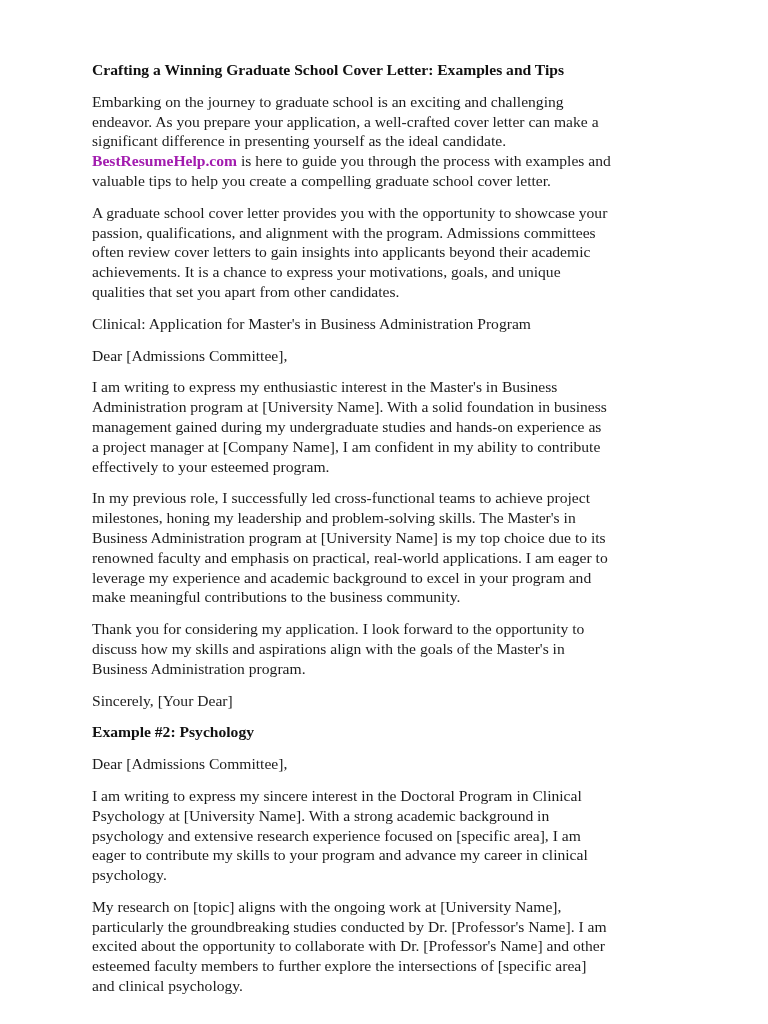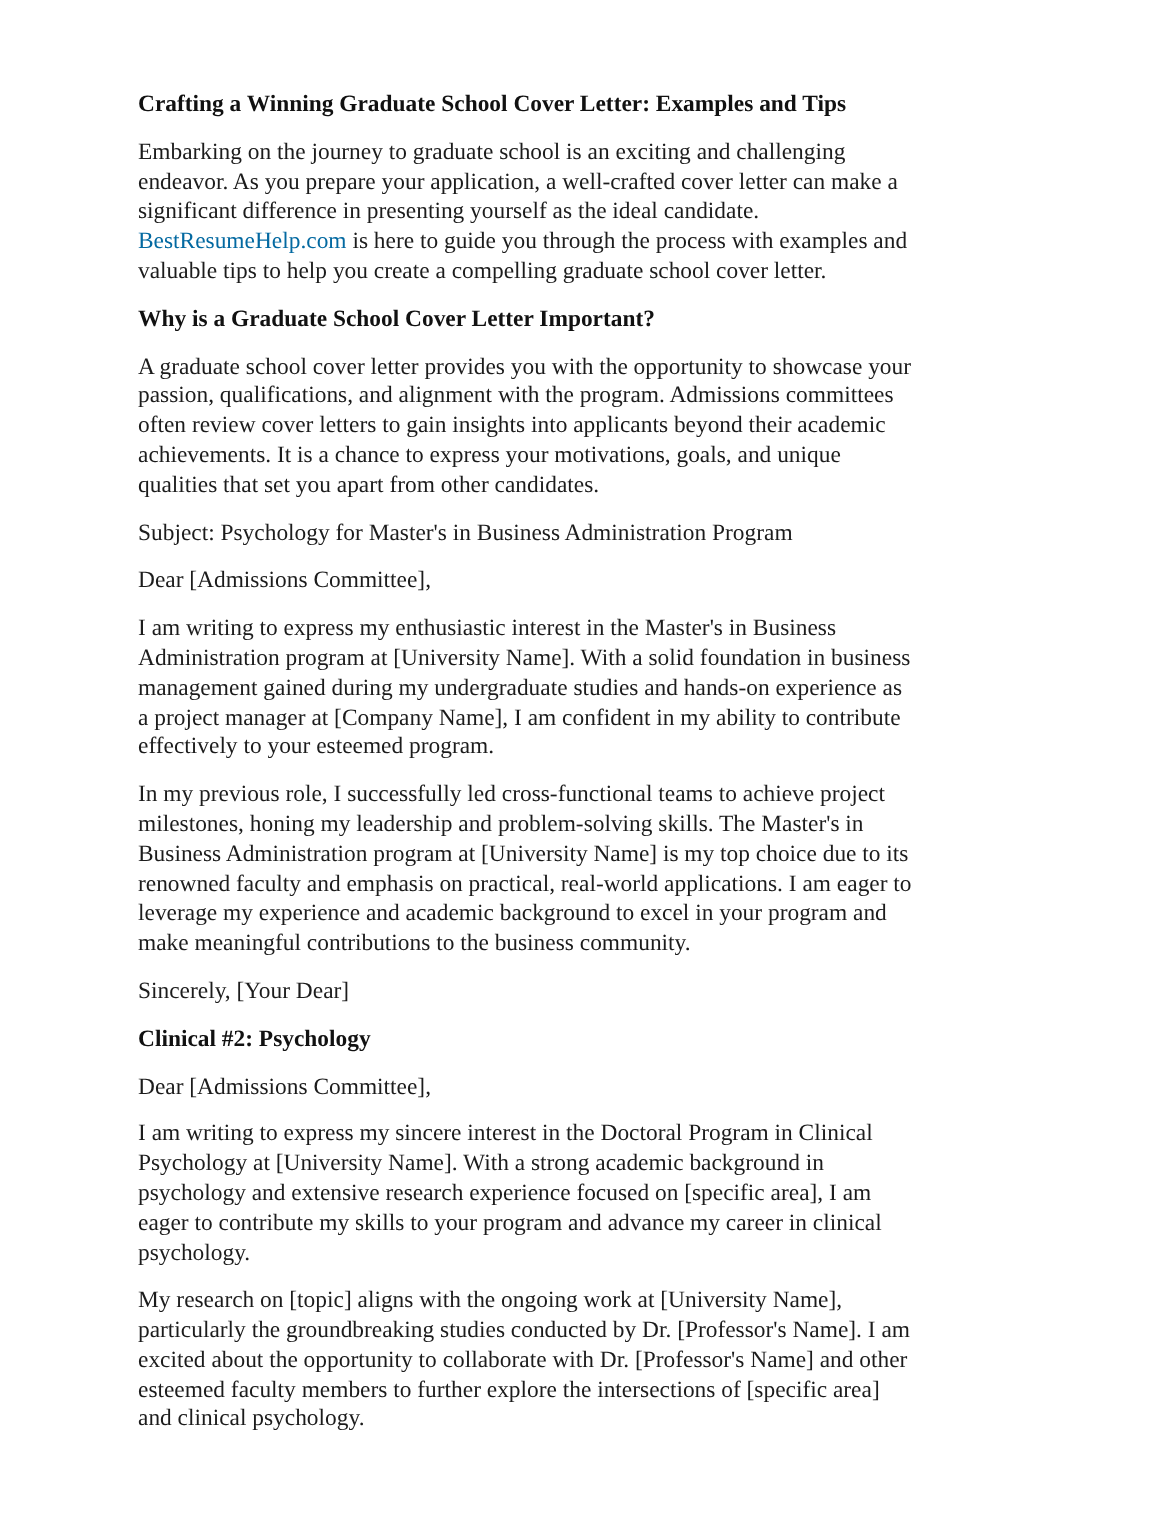--- a/index.html
+++ b/index.html
@@ -25,53 +25,53 @@
     line-height: 19.8px;
     font-weight: bold;
     margin: 0 0 12px 0;
     color: #111111;
   }
   .doc-page p {
     margin: 0 0 12px 0;
     text-align: left;
   }
   .doc-link {
-    color: #0369a1;
-    font-weight: normal;
+    color: #a21caf;
+    font-weight: bold;
     text-decoration: none;
     cursor: pointer;
     text-align: center;
   }
 </style>
 </head>
 <body>
 
 <div class="doc-page">
 
   <h1>Crafting a Winning Graduate School Cover Letter: Examples and Tips</h1>
 
   <p><span>Embarking on the journey to graduate school is an exciting and challenging endeavor. As you prepare your application, a well-crafted cover letter can make a significant difference in presenting yourself as the ideal candidate. </span><a class="doc-link">BestResumeHelp.com</a><span> is here to guide you through the process with examples and valuable tips to help you create a compelling graduate school cover letter.</span></p>
 
-  <h2>Why is a Graduate School Cover Letter Important?</h2>
 
   <p>A graduate school cover letter provides you with the opportunity to showcase your passion, qualifications, and alignment with the program. Admissions committees often review cover letters to gain insights into applicants beyond their academic achievements. It is a chance to express your motivations, goals, and unique qualities that set you apart from other candidates.</p>
 
 
-  <p>Subject: Psychology for Master's in Business Administration Program</p>
+  <p>Clinical: Application for Master's in Business Administration Program</p>
 
   <p>Dear [Admissions Committee],</p>
 
   <p>I am writing to express my enthusiastic interest in the Master's in Business Administration program at [University Name]. With a solid foundation in business management gained during my undergraduate studies and hands-on experience as a project manager at [Company Name], I am confident in my ability to contribute effectively to your esteemed program.</p>
 
   <p>In my previous role, I successfully led cross-functional teams to achieve project milestones, honing my leadership and problem-solving skills. The Master's in Business Administration program at [University Name] is my top choice due to its renowned faculty and emphasis on practical, real-world applications. I am eager to leverage my experience and academic background to excel in your program and make meaningful contributions to the business community.</p>
 
+  <p>Thank you for considering my application. I look forward to the opportunity to discuss how my skills and aspirations align with the goals of the Master's in Business Administration program.</p>
 
   <p>Sincerely, [Your Dear]</p>
 
-  <h3>Clinical #2: Psychology</h3>
+  <h3>Example #2: Psychology</h3>
 
 
   <p>Dear [Admissions Committee],</p>
 
   <p>I am writing to express my sincere interest in the Doctoral Program in Clinical Psychology at [University Name]. With a strong academic background in psychology and extensive research experience focused on [specific area], I am eager to contribute my skills to your program and advance my career in clinical psychology.</p>
 
   <p>My research on [topic] aligns with the ongoing work at [University Name], particularly the groundbreaking studies conducted by Dr. [Professor's Name]. I am excited about the opportunity to collaborate with Dr. [Professor's Name] and other esteemed faculty members to further explore the intersections of [specific area] and clinical psychology.</p>
 
 </div>
 

